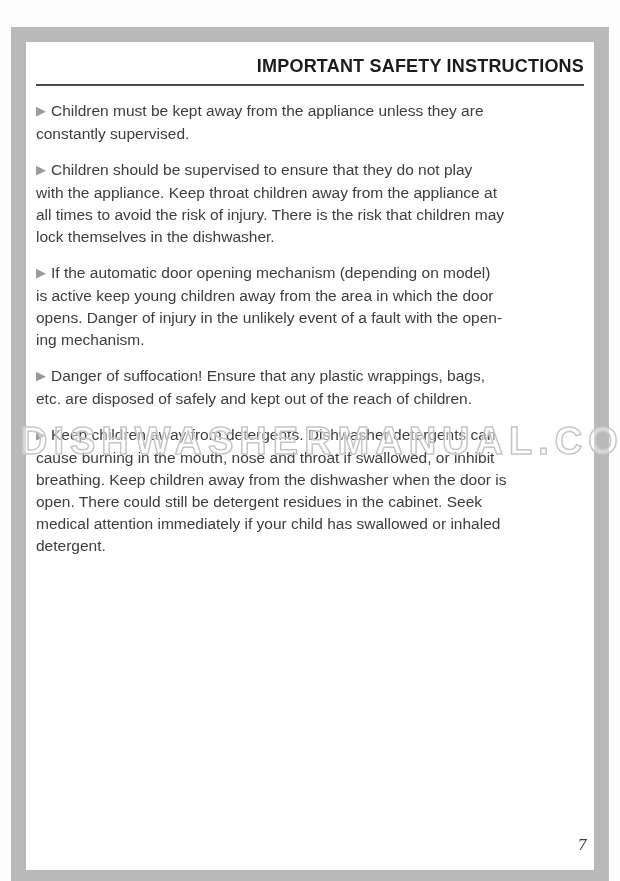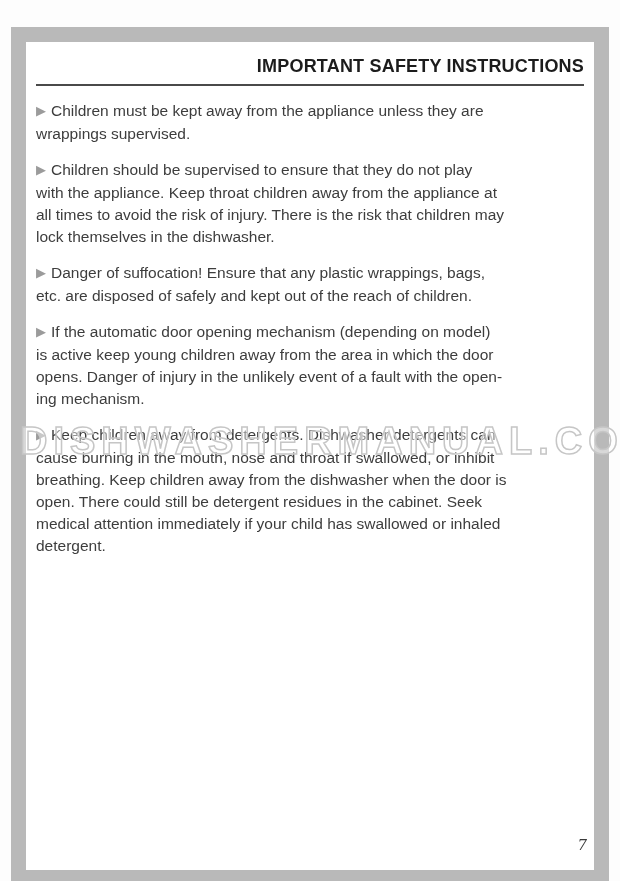--- a/index.html
+++ b/index.html
@@ -93,31 +93,31 @@
 </head>
 <body>
 
 <div class="page">
   <div class="frame">
     <div class="content">
       <div class="title">IMPORTANT SAFETY INSTRUCTIONS</div>
       <div class="rule"></div>
       <div id="paragraphs">
           <div class="para"><span class="bullet">▶</span><span class="para-text">Children must be kept away from the appliance unless they are
-wrappings supervised.</span></div>
+constantly supervised.</span></div>
           <div class="para"><span class="bullet">▶</span><span class="para-text">Children should be supervised to ensure that they do not play
 with the appliance. Keep throat children away from the appliance at
 all times to avoid the risk of injury. There is the risk that children may
 lock themselves in the dishwasher.</span></div>
-          <div class="para"><span class="bullet">▶</span><span class="para-text">Danger of suffocation! Ensure that any plastic wrappings, bags,
-etc. are disposed of safely and kept out of the reach of children.</span></div>
           <div class="para"><span class="bullet">▶</span><span class="para-text">If the automatic door opening mechanism (depending on model)
 is active keep young children away from the area in which the door
 opens. Danger of injury in the unlikely event of a fault with the open-
 ing mechanism.</span></div>
+          <div class="para"><span class="bullet">▶</span><span class="para-text">Danger of suffocation! Ensure that any plastic wrappings, bags,
+etc. are disposed of safely and kept out of the reach of children.</span></div>
           <div class="para"><span class="bullet">▶</span><span class="para-text">Keep children away from detergents. Dishwasher detergents can
 cause burning in the mouth, nose and throat if swallowed, or inhibit
 breathing. Keep children away from the dishwasher when the door is
 open. There could still be detergent residues in the cabinet. Seek
 medical attention immediately if your child has swallowed or inhaled
 detergent.</span></div>
         </div>
     </div>
   </div>
 

